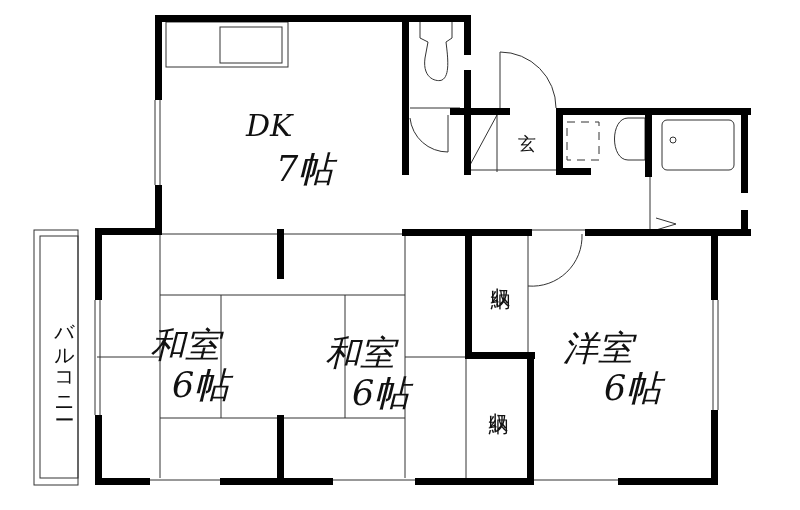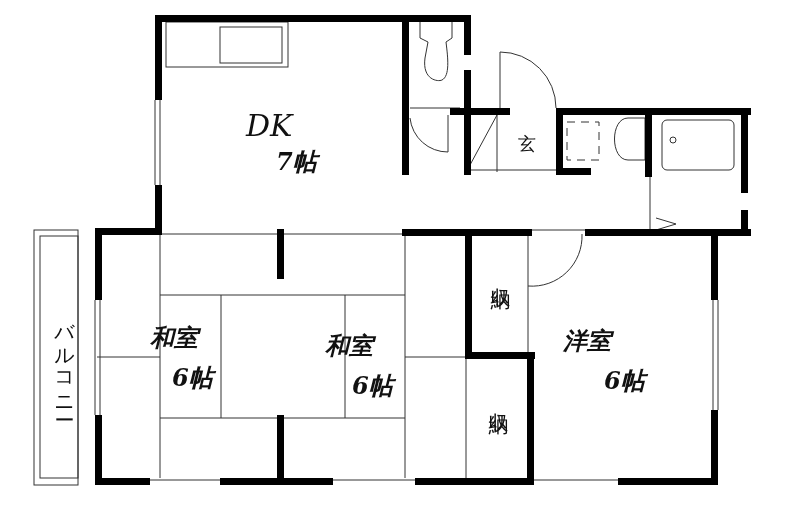--- a/index.html
+++ b/index.html
@@ -1,20 +1,20 @@
 <!DOCTYPE html>
 <html><head>
 <meta charset="utf-8">
 <style>
   html, body { margin:0; padding:0; background:#ffffff; }
   body { width:800px; height:510px; position:relative; overflow:hidden; font-family:"DejaVu Serif", serif; }
   #plan { position:absolute; left:0; top:0; }
   .lbl { position:absolute; font-family:"DejaVu Serif", serif; color:#111; font-style:italic; white-space:nowrap; }
   .lbl.big { font-size:30px; }
-  .lbl.mid { font-size:24px;font-weight:bold; }
+  .lbl.mid { font-size:35px; }
   .vert { position:absolute; font-family:"DejaVu Sans", sans-serif; color:#111; font-size:20px; writing-mode:vertical-rl; letter-spacing:2px; }
   .entry { position:absolute; font-family:"DejaVu Sans", sans-serif; font-size:18px; color:#111; }
 </style>
 </head>
 <body>
 
 <svg id="plan" width="800" height="510" viewBox="0 0 800 510">
 
   <g stroke="#333" stroke-width="1" fill="none">
 

